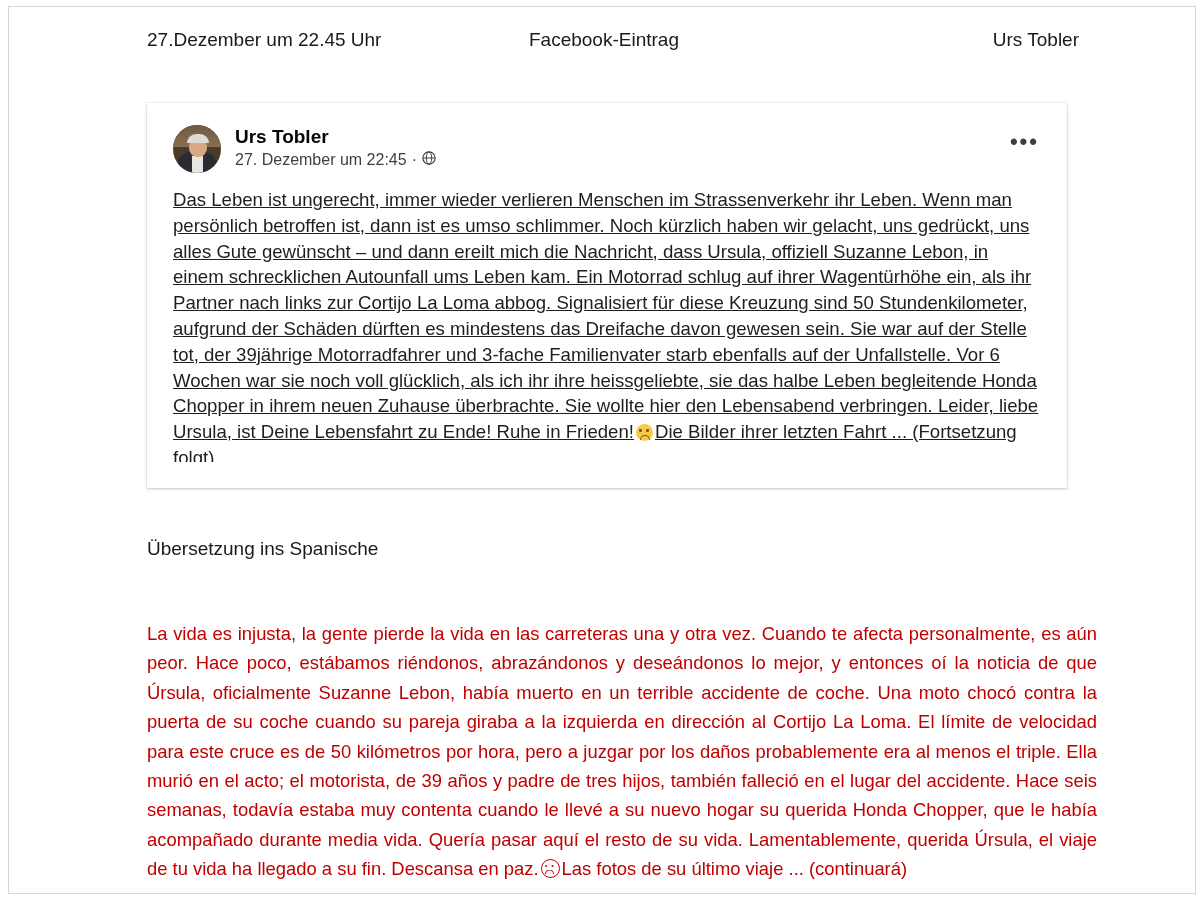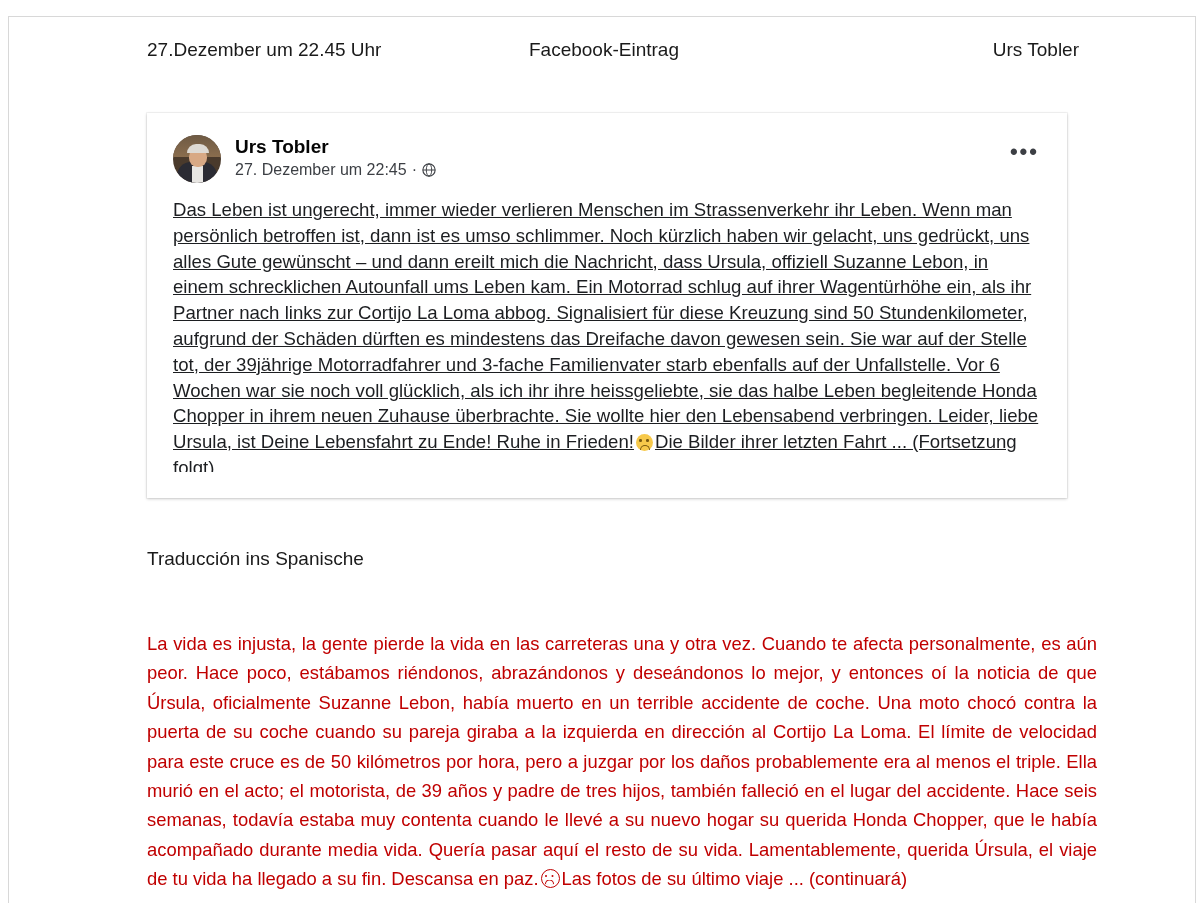--- a/index.html
+++ b/index.html
@@ -11,21 +11,21 @@
     width: 1204px;
     height: 903px;
     font-family: "Liberation Sans", sans-serif;
     color: #000000;
     position: relative;
     overflow: hidden;
   }
   .page {
     position: absolute;
     left: 8px;
-    top: 16px;
+    top: 6px;
     width: 1188px;
     height: 888px;
     background: #ffffff;
     border: 1px solid #d8d8d8;
     box-sizing: border-box;
   }
 
   
   .doc-header {
     position: absolute;
@@ -126,21 +126,21 @@
     font-weight: bold;
     color: #050505;
   }
   .fb-meta {
     position: absolute;
     left: 62px;
     top: 26px;
     font-size: 16px;
     color: #3c3f44;
     display: flex;
-    align-items: center;
+    align-items: flex-start;
     gap: 5px;
   }
   .globe-icon svg { display: block; }
   .fb-dots {
     position: absolute;
     right: 2px;
     top: 10px;
     font-size: 22px;
     letter-spacing: 2px;
     color: #3c3f44;
@@ -296,19 +296,19 @@
         <div class="fb-dots">•••</div>
       </div>
 
       <div class="fb-body">
         <span>Das Leben ist ungerecht, immer wieder verlieren Menschen im Strassenverkehr ihr Leben. Wenn man persönlich betroffen ist, dann ist es umso schlimmer. Noch kürzlich haben wir gelacht, uns gedrückt, uns alles Gute gewünscht – und dann ereilt mich die Nachricht, dass Ursula, offiziell Suzanne Lebon, in einem schrecklichen Autounfall ums Leben kam. Ein Motorrad schlug auf ihrer Wagentürhöhe ein, als ihr Partner nach links zur Cortijo La Loma abbog. Signalisiert für diese Kreuzung sind 50 Stundenkilometer, aufgrund der Schäden dürften es mindestens das Dreifache davon gewesen sein. Sie war auf der Stelle tot, der 39jährige Motorradfahrer und 3-fache Familienvater starb ebenfalls auf der Unfallstelle. Vor 6 Wochen war sie noch voll glücklich, als ich ihr ihre heissgeliebte, sie das halbe Leben begleitende Honda Chopper in ihrem neuen Zuhause überbrachte. Sie wollte hier den Lebensabend verbringen. Leider, liebe Ursula, ist Deine Lebensfahrt zu Ende! Ruhe in Frieden!</span><span class="emoji-sad"></span><span>Die Bilder ihrer letzten Fahrt ... (Fortsetzung folgt)</span>
       </div>
     </div>
     <div class="fb-fade"></div>
   </div>
 
-  <div class="trans-label">Traducción ins Spanische</div>
+  <div class="trans-label">Übersetzung ins Spanische</div>
 
   <div class="trans-body">
     <span>La vida es injusta, la gente pierde la vida en las carreteras una y otra vez. Cuando te afecta personalmente, es aún peor. Hace poco, estábamos riéndonos, abrazándonos y deseándonos lo mejor, y entonces oí la noticia de que Úrsula, oficialmente Suzanne Lebon, había muerto en un terrible accidente de coche. Una moto chocó contra la puerta de su coche cuando su pareja giraba a la izquierda en dirección al Cortijo La Loma. El límite de velocidad para este cruce es de 50 kilómetros por hora, pero a juzgar por los daños probablemente era al menos el triple. Ella murió en el acto; el motorista, de 39 años y padre de tres hijos, también falleció en el lugar del accidente. Hace seis semanas, todavía estaba muy contenta cuando le llevé a su nuevo hogar su querida Honda Chopper, que le había acompañado durante media vida. Quería pasar aquí el resto de su vida. Lamentablemente, querida Úrsula, el viaje de tu vida ha llegado a su fin. Descansa en paz.</span><span class="emoji-sad-red"></span><span>Las fotos de su último viaje ... (continuará)</span>
   </div>
 
 </div>
 
 </body></html>

